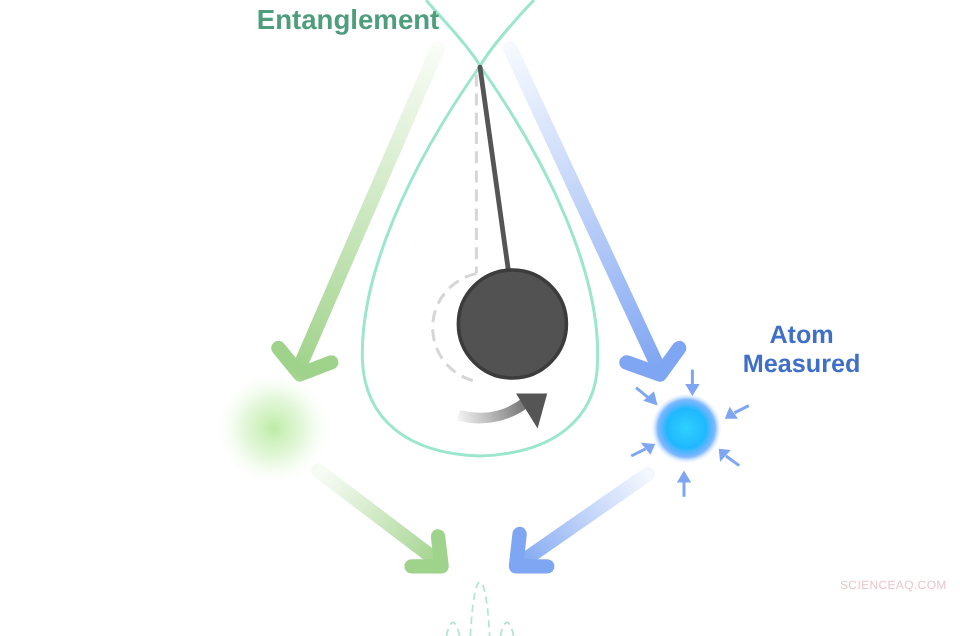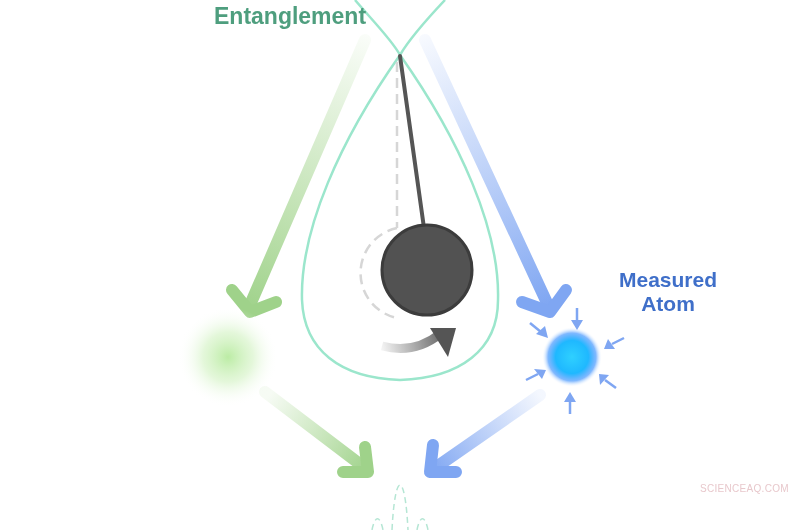--- a/index.html
+++ b/index.html
@@ -103,17 +103,17 @@
 
     <g stroke="#b5e6d4" stroke-width="1.5" fill="none" stroke-dasharray="6,4">
       <path d="M372,530 C375,515 380,515 383,530"></path>
       <path d="M392,530 C395,470 405,470 408,530"></path>
       <path d="M417,530 C420,515 425,515 428,530"></path>
     </g>
   </svg>
 
   <div class="label" id="lbl-ent">Entanglement</div>
   <div class="label" id="lbl-atom">
+    <div>Atom</div>
     <div>Measured</div>
-    <div>Atom</div>
   </div>
   <div id="wm">SCIENCEAQ.COM</div>
 </div>
 
 </body></html>

